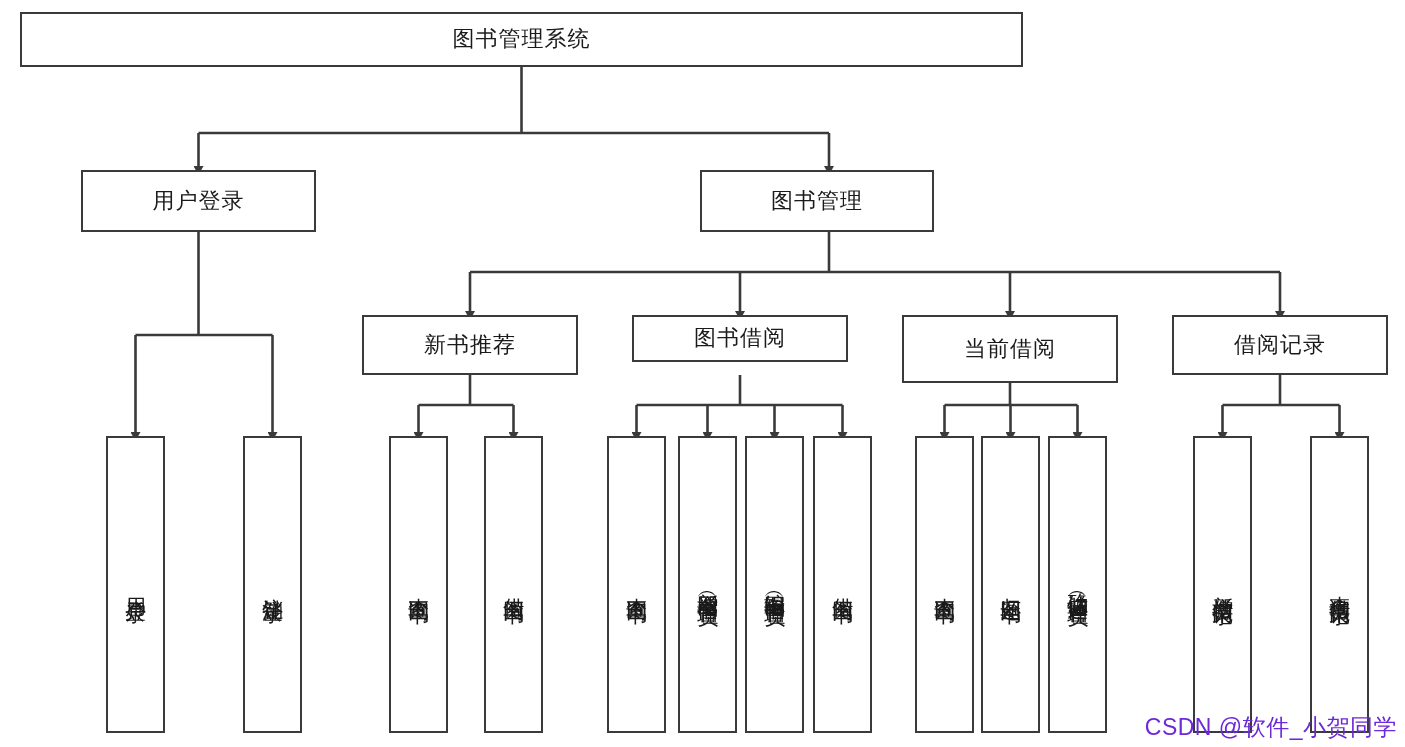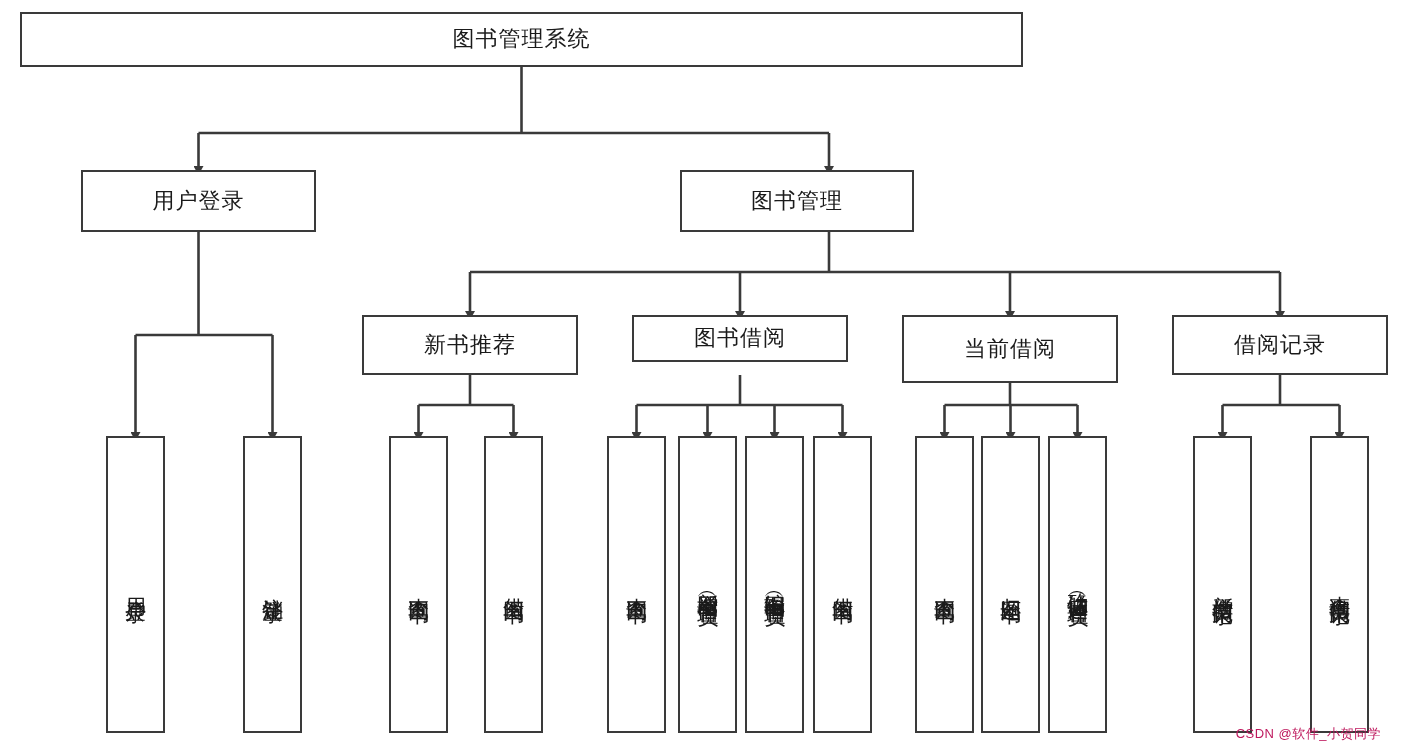--- a/index.html
+++ b/index.html
@@ -53,24 +53,24 @@
   .node.vertical .label {
     writing-mode: vertical-rl;
     text-orientation: upright;
     white-space: normal;
   }
   .node-root {
     font-size: 23px;
   }
   .watermark {
     position: absolute;
-    right: 24px;
+    right: 8px;
     bottom: 4px;
-    font-size: 13px;
-    color: #be185d;
+    font-size: 23px;
+    color: #6d28d9;
     letter-spacing: 0.5px;
     white-space: nowrap;
     user-select: none;
   }
 </style>
 </head>
 <body>
 
 <div id="diagram-root">
 
@@ -118,21 +118,21 @@
   </svg>
 
   <div class="node horizontal node-root" style="left: 20px; top: 12px; width: 1003px; height: 55px;">
     <span class="label">图书管理系统</span>
   </div>
 
   <div class="node horizontal" style="left: 81px; top: 170px; width: 235px; height: 62px;">
     <span class="label">用户登录</span>
   </div>
 
-  <div class="node horizontal" style="left: 680px; top: 170px; width: 234px; height: 62px;">
+  <div class="node horizontal" style="left: 700px; top: 170px; width: 234px; height: 62px;">
     <span class="label">图书管理</span>
   </div>
 
   <div class="node horizontal" style="left: 362px; top: 315px; width: 216px; height: 60px;">
     <span class="label">新书推荐</span>
   </div>
 
   <div class="node horizontal" style="left: 632px; top: 315px; width: 216px; height: 47px;">
     <span class="label">图书借阅</span>
   </div>

